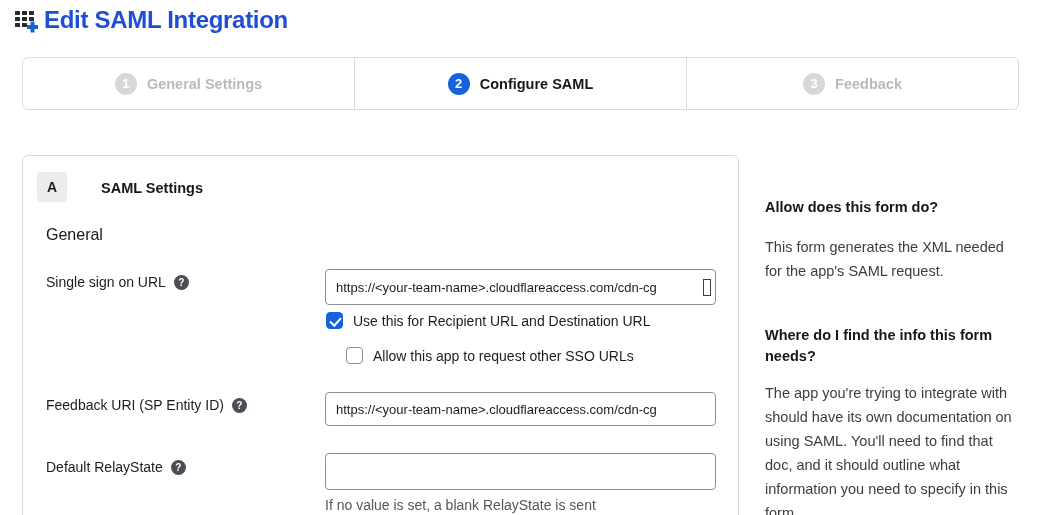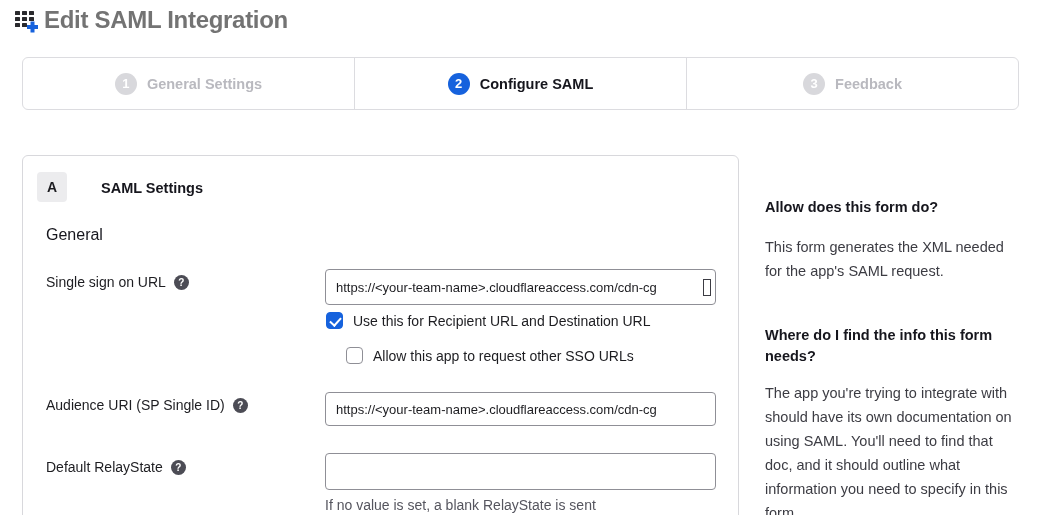--- a/index.html
+++ b/index.html
@@ -3,21 +3,21 @@
 <meta charset="utf-8">
 <style>
   * { margin:0; padding:0; box-sizing:border-box; }
   html,body { background:#ffffff; }
   body { font-family:"Liberation Sans", sans-serif; color:#1d1d21; }
   #screen { position:relative; width:1063px; height:515px; background:#fff; overflow:hidden; }
 
   
   .page-header { position:absolute; left:14px; top:6px; display:flex; align-items:center; gap:4px; }
   .app-icon { width:26px; height:28px; position:relative; flex:0 0 auto; }
-  .page-title { font-size:24px; font-weight:700; letter-spacing:-0.3px; color:#737373; }
+  .page-title { font-size:24px; font-weight:700; letter-spacing:-0.3px; color:#1d4ed8; }
 
   
   .steps { position:absolute; left:22px; top:57px; width:997px; height:53px;
            display:flex; border:1px solid #dcdce0; border-radius:6px; background:#fff; }
   .step { flex:1 1 0; display:flex; align-items:center; justify-content:center; gap:10px; cursor:default; }
   .step + .step { border-left:1px solid #dcdce0; }
   .step-circle { width:22px; height:22px; border-radius:50%; background:#d8d8dc; color:#fff;
                  font-size:13px; font-weight:700; display:flex; align-items:center; justify-content:center; }
   .step-label { font-size:14.5px; font-weight:700; color:#b9b9bf; }
   .step[data-active="true"] .step-circle { background:#1662dd; }
@@ -114,21 +114,21 @@
       <span class="checkbox" data-checked="true"></span>
       <span class="checkbox-label">Use this for Recipient URL and Destination URL</span>
     </div>
 
     <div class="checkbox-row" style="top:191px;padding-left:20px;">
       <span class="checkbox" data-checked="false"></span>
       <span class="checkbox-label">Allow this app to request other SSO URLs</span>
     </div>
 
     <div class="field-label" style="left:23px; top:241px;">
-      <span>Audience URI (SP Single ID)</span>
+      <span>Feedback URI (SP Entity ID)</span>
       <span class="help-icon">?</span>
     </div>
     <input type="text" class="text-input" style="top: 236px; height: 34px;" value="https://&lt;your-team-name&gt;.cloudflareaccess.com/cdn-cg">
 
     <div class="field-label" style="left:23px; top:303px;">
       <span>Default RelayState</span>
       <span class="help-icon">?</span>
     </div>
     <input type="text" class="text-input" style="top: 297px; height: 37px;" value="">
     <div class="helper-text" style="top:341px;">If no value is set, a blank RelayState is sent</div>

